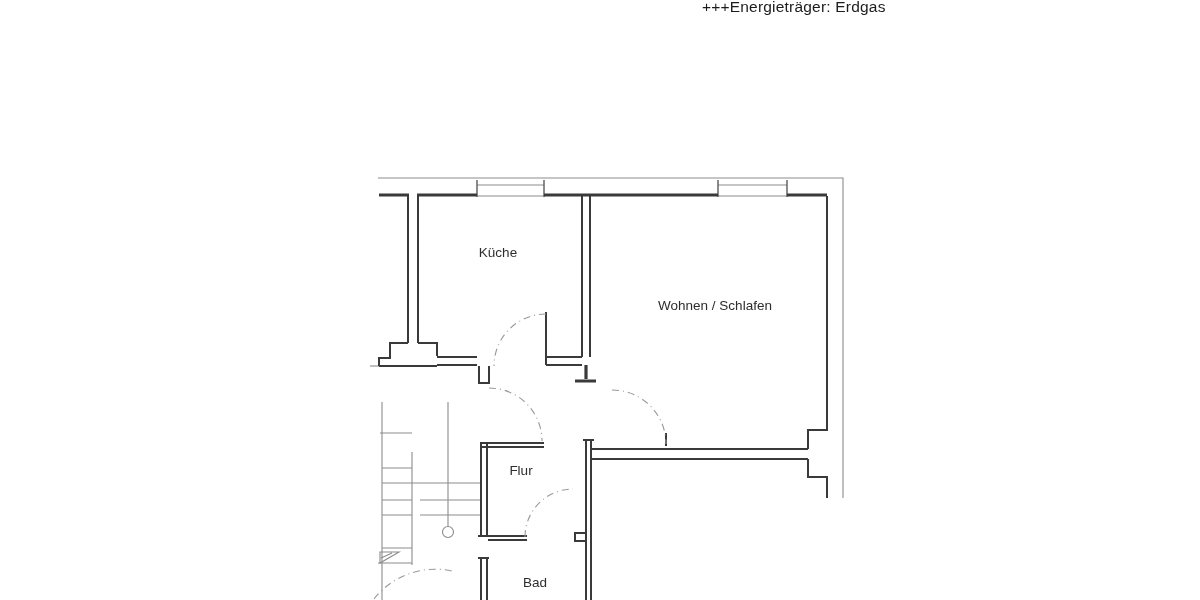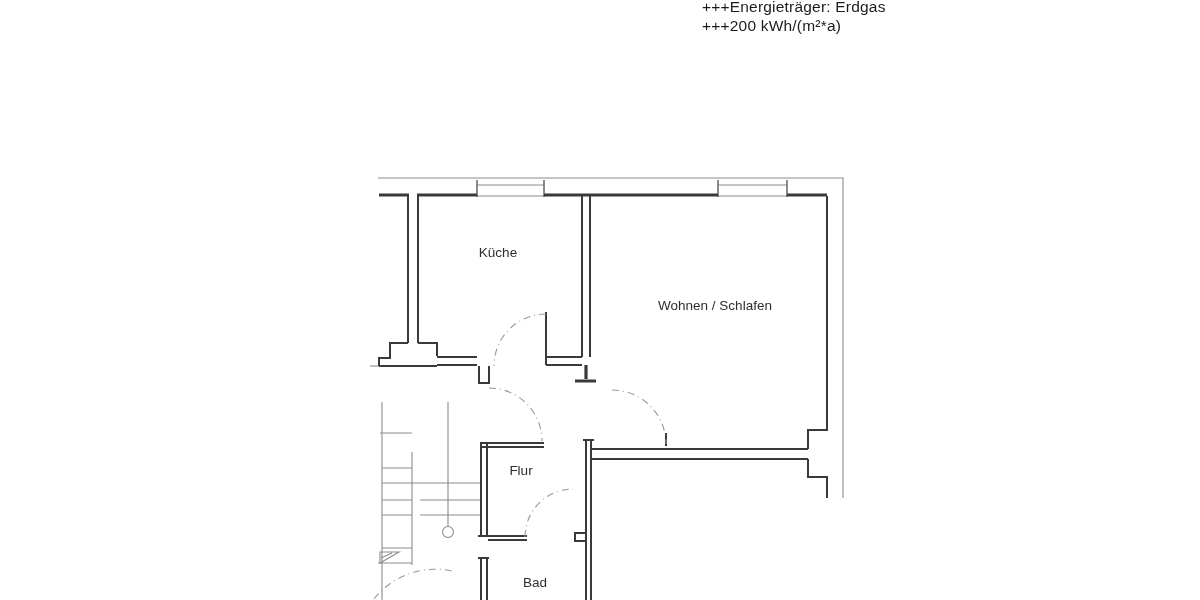--- a/index.html
+++ b/index.html
@@ -47,21 +47,20 @@
     text-anchor: middle;
   }
 </style>
 </head>
 <body>
 
 <div id="screen">
 
   <div class="energy-block">
     <div>+++Energieträger: Erdgas</div>
-    <div>+++200 kWh/(m²*a)</div>
   </div>
 
   <svg class="plan" viewBox="0 0 1200 600">
 
     <g>
       <path class="t" d="M378 178 H843 V498"></path>
       <path class="t" d="M370 366 H379"></path>
     </g>
 
     <g>

